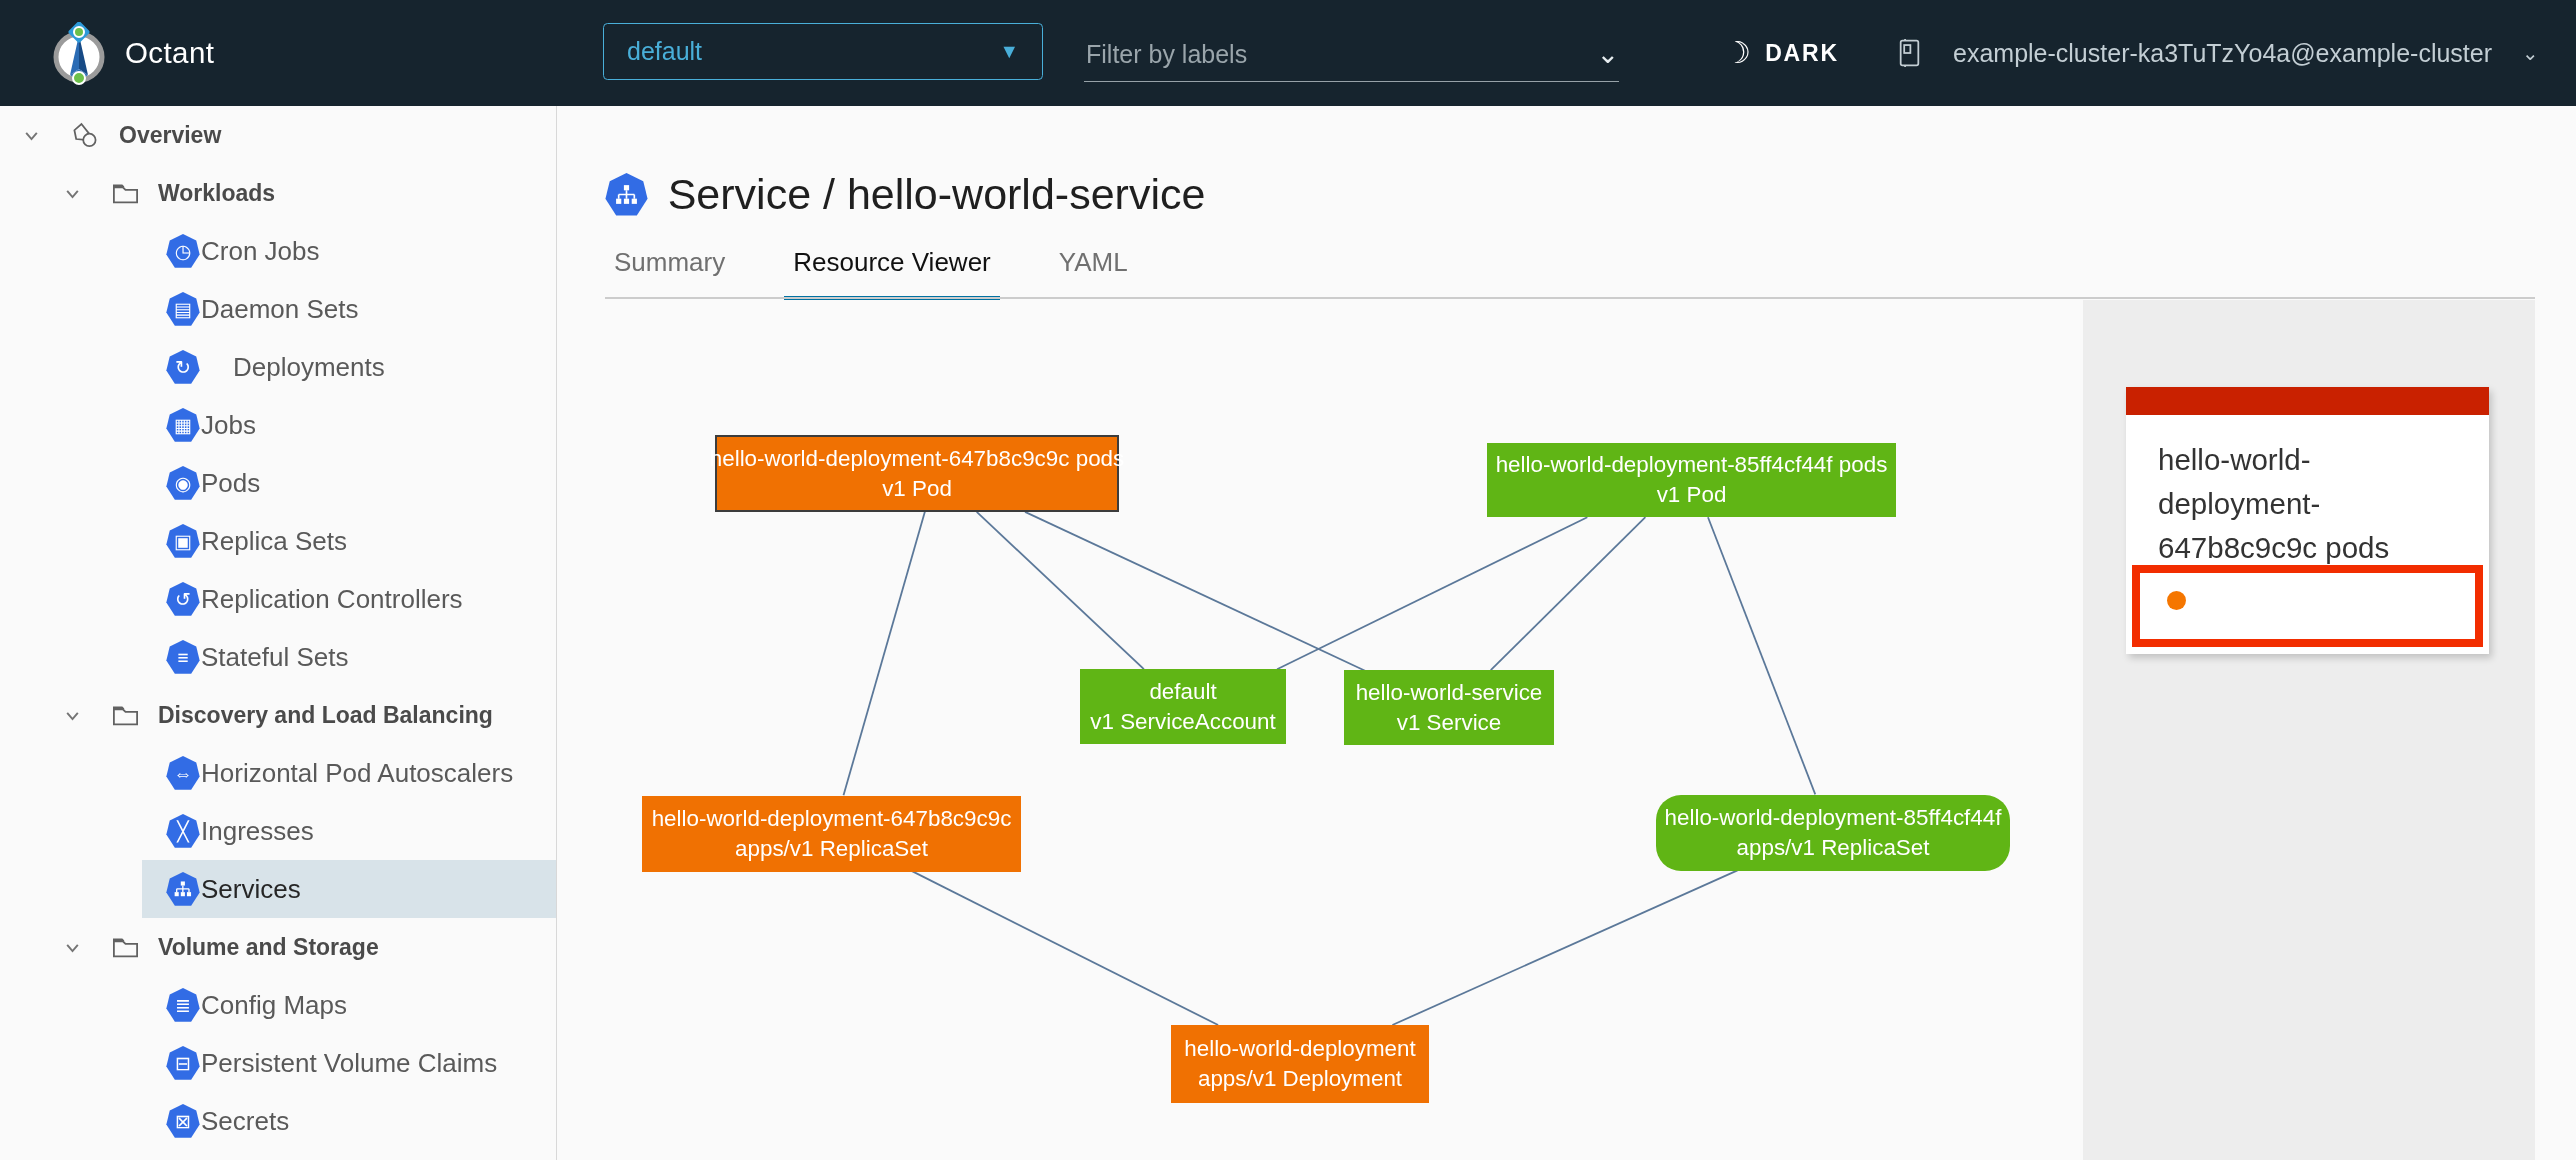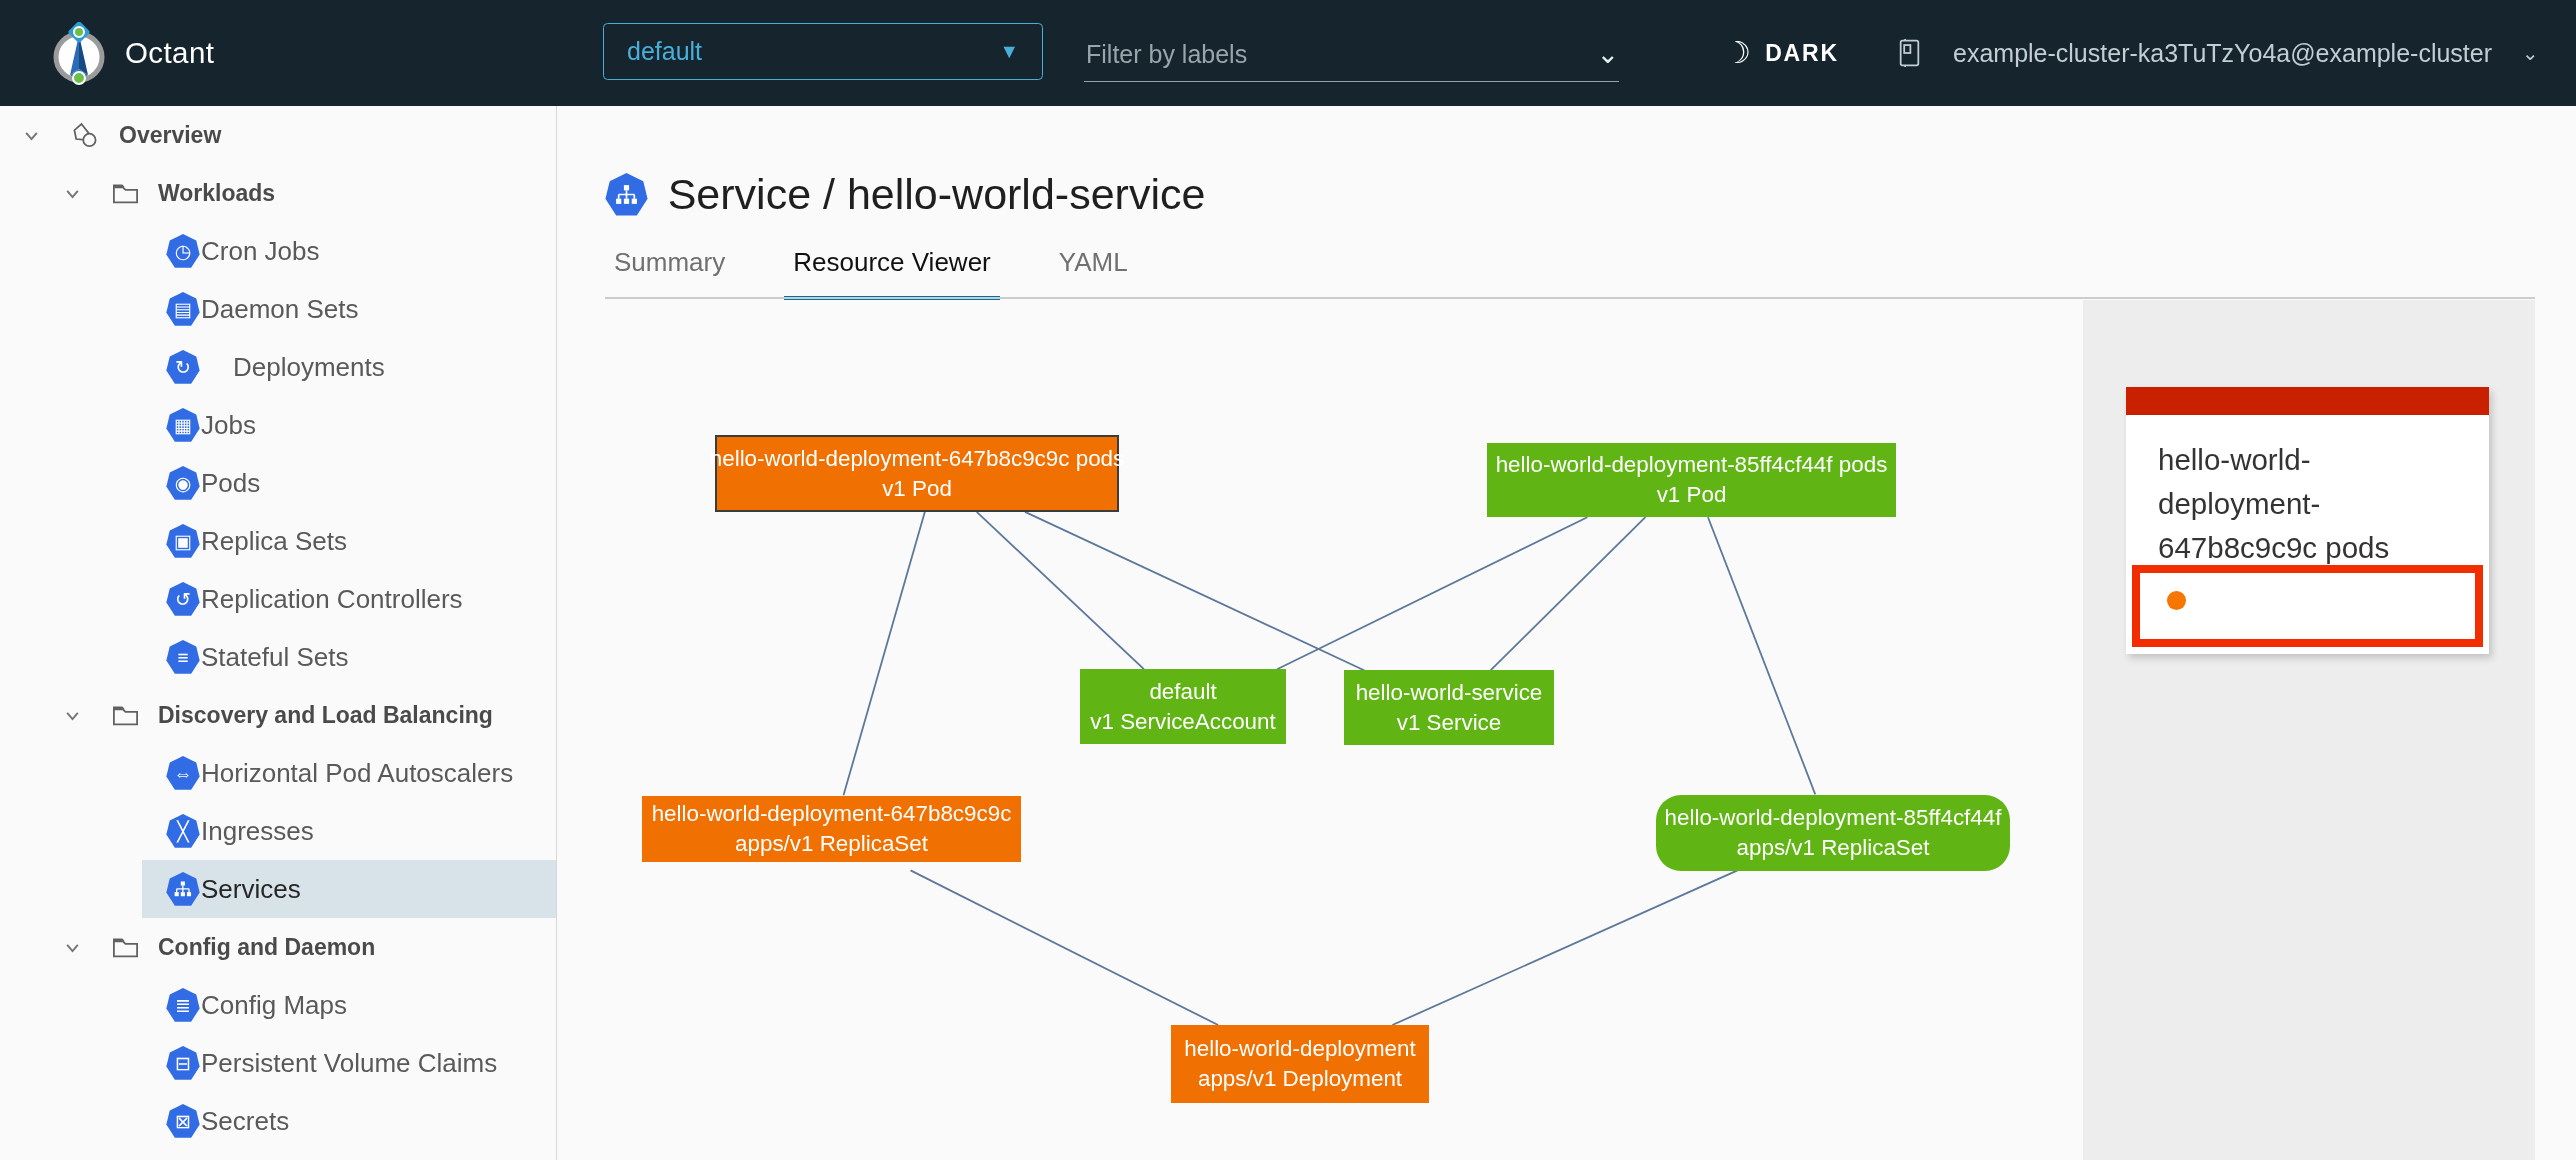--- a/index.html
+++ b/index.html
@@ -227,21 +227,21 @@
     </div>
     <div class="nav-row group">
       <span class="nav-chevron" style="left: 61px;"><svg width="23" height="23" viewBox="0 0 26 26">
     <polyline points="7,10 13,17 19,10" fill="none" stroke="#747474" stroke-width="2.2"></polyline>
         </svg></span>
       <span class="nav-icon" style="left: 108px;">
         <svg width="29" height="25" viewBox="0 0 32 28">
     <path d="M3 7 h10 l3 3 h13 v14 H3 Z M3 7 V5 h9 l2 2" fill="none" stroke="#616161" stroke-width="2"></path>
         </svg>
       </span>
-      <span class="nav-label" style="left: 158px;">Config and Daemon</span>
+      <span class="nav-label" style="left: 158px;">Volume and Storage</span>
     </div>
     <div class="nav-row">
       <span class="nav-icon" style="left: 166px;">
         <span class="hepta">≣</span>
       </span>
       <span class="nav-label" style="left: 201px;">Config Maps</span>
     </div>
     <div class="nav-row">
       <span class="nav-icon" style="left: 166px;">
         <span class="hepta">⊟</span>
@@ -298,21 +298,21 @@
       <div>v1 Pod</div>
     </div>
     <div class="gnode green" style="left: 523px; top: 369px; width: 206px; height: 75px;">
       <div>default</div>
       <div>v1 ServiceAccount</div>
     </div>
     <div class="gnode green" style="left: 787px; top: 370px; width: 210px; height: 75px;">
       <div>hello-world-service</div>
       <div>v1 Service</div>
     </div>
-    <div class="gnode orange" style="left: 85px; top: 496px; width: 379px; height: 66px; text-align: right;">
+    <div class="gnode orange" style="left: 85px; top: 496px; width: 379px; height: 76px; text-align: right;">
       <div>hello-world-deployment-647b8c9c9c</div>
       <div>apps/v1 ReplicaSet</div>
     </div>
     <div class="gnode green" style="left: 1099px; top: 495px; width: 354px; height: 76px; border-radius: 25px;">
       <div>hello-world-deployment-85ff4cf44f</div>
       <div>apps/v1 ReplicaSet</div>
     </div>
     <div class="gnode orange" style="left: 614px; top: 725px; width: 258px; height: 78px;">
       <div>hello-world-deployment</div>
       <div>apps/v1 Deployment</div>

